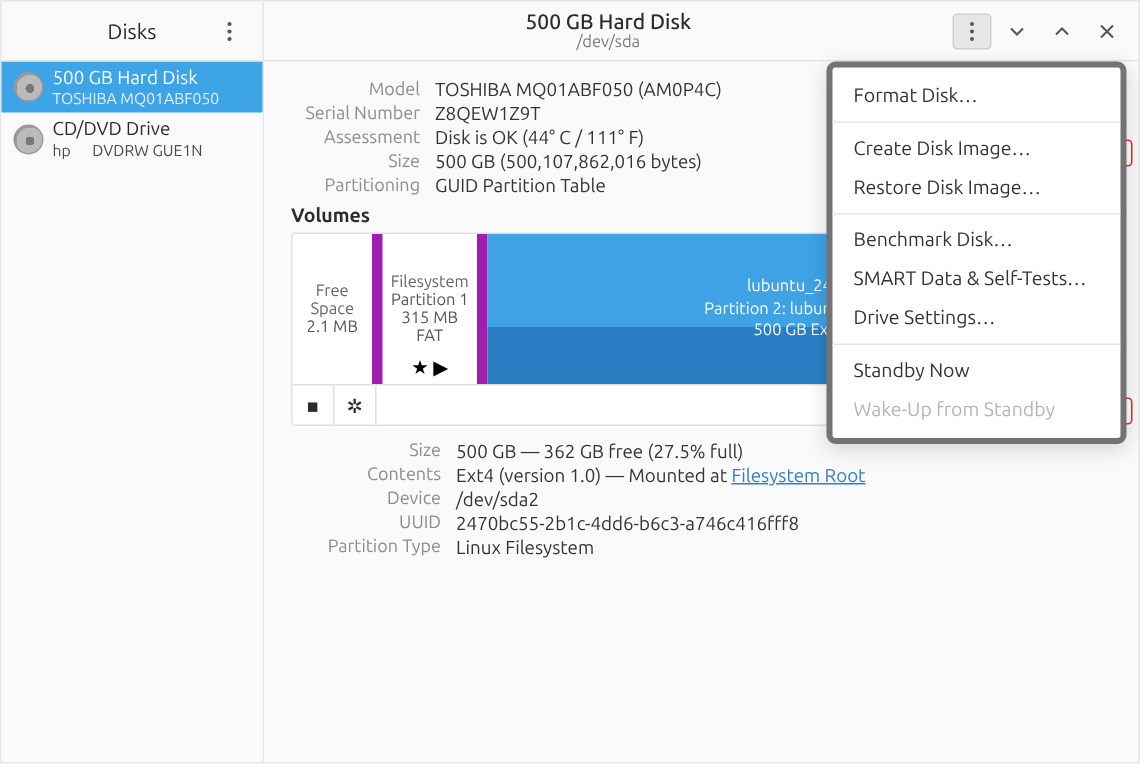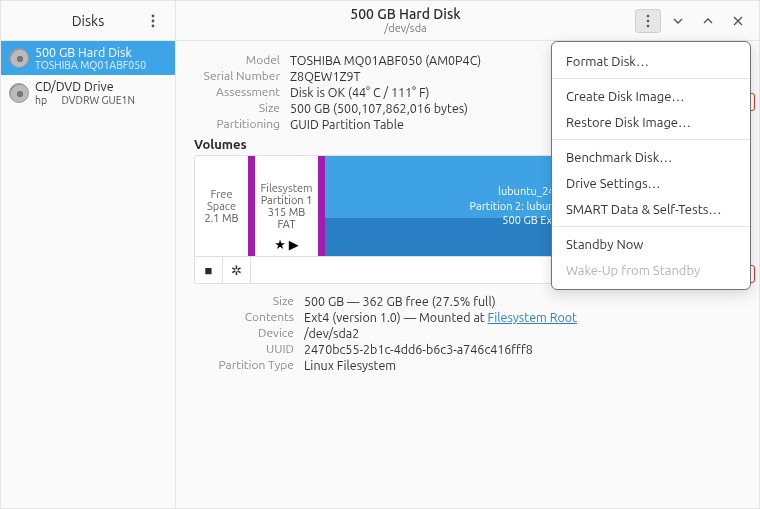--- a/index.html
+++ b/index.html
@@ -41,21 +41,21 @@
   .vcell.fs{width:70px;position:relative;}
   .vcell.free{width:60px;}
   .stars{position:absolute;bottom:4px;left:0;right:0;text-align:center;font-size:13px;color:#000;}
   .vol-tools{display:flex;border-top:1px solid #e0e0e0;}
   .vtool{width:28px;height:26px;display:flex;align-items:center;justify-content:center;border-right:1px solid #e0e0e0;cursor:pointer;font-size:13px;}
   .kv2{display:grid;grid-template-columns:100px 1fr;row-gap:2px;column-gap:10px;margin-top:10px;margin-left:0;}
   .kv2 .k{text-align:right;color:#8c8c8c;font-size:12px;}
   .kv2 .v{font-size:12.5px;color:#333;}
   a.link{color:#2f7dd1;text-decoration:underline;}
   
-  .dropdown{position:absolute;top:40px;right:8px;width:200px;background:#fff;border:1px solid #737373;border-radius:6px;box-shadow:0 4px 14px rgba(0,0,0,.15);padding:6px 0;z-index:10;}
+  .dropdown{position:absolute;top:40px;right:8px;width:200px;background:#fff;border:4px solid #737373;border-radius:6px;box-shadow:0 4px 14px rgba(0,0,0,.15);padding:6px 0;z-index:10;}
   .dd-item{padding:6px 14px;font-size:13px;cursor:pointer;color:#333;}
   .dd-item.disabled{color:#b5b5b5;cursor:default;}
   .dd-sep{height:1px;background:#e5e5e5;margin:4px 0;}
   
   .redbtn{position:absolute;width:24px;height:18px;border:1px solid #d93025;border-radius:3px;background:#fff;}
   .redbtn.r1{top:92px;right:4px;}
   .redbtn.r2{top:264px;right:4px;}
 </style>
 </head>
 <body>
@@ -187,21 +187,21 @@
 
     </div>
 
     <div class="dropdown">
       <div class="dd-item">Format Disk…</div>
       <div class="dd-sep"></div>
       <div class="dd-item">Create Disk Image…</div>
       <div class="dd-item">Restore Disk Image…</div>
       <div class="dd-sep"></div>
       <div class="dd-item">Benchmark Disk…</div>
+      <div class="dd-item">SMART Data &amp; Self-Tests…</div>
       <div class="dd-item">Drive Settings…</div>
-      <div class="dd-item">SMART Data &amp; Self-Tests…</div>
       <div class="dd-sep"></div>
       <div class="dd-item">Standby Now</div>
       <div class="dd-item disabled">Wake-Up from Standby</div>
     </div>
 
   </div>
 </div>
 
 </body></html>

